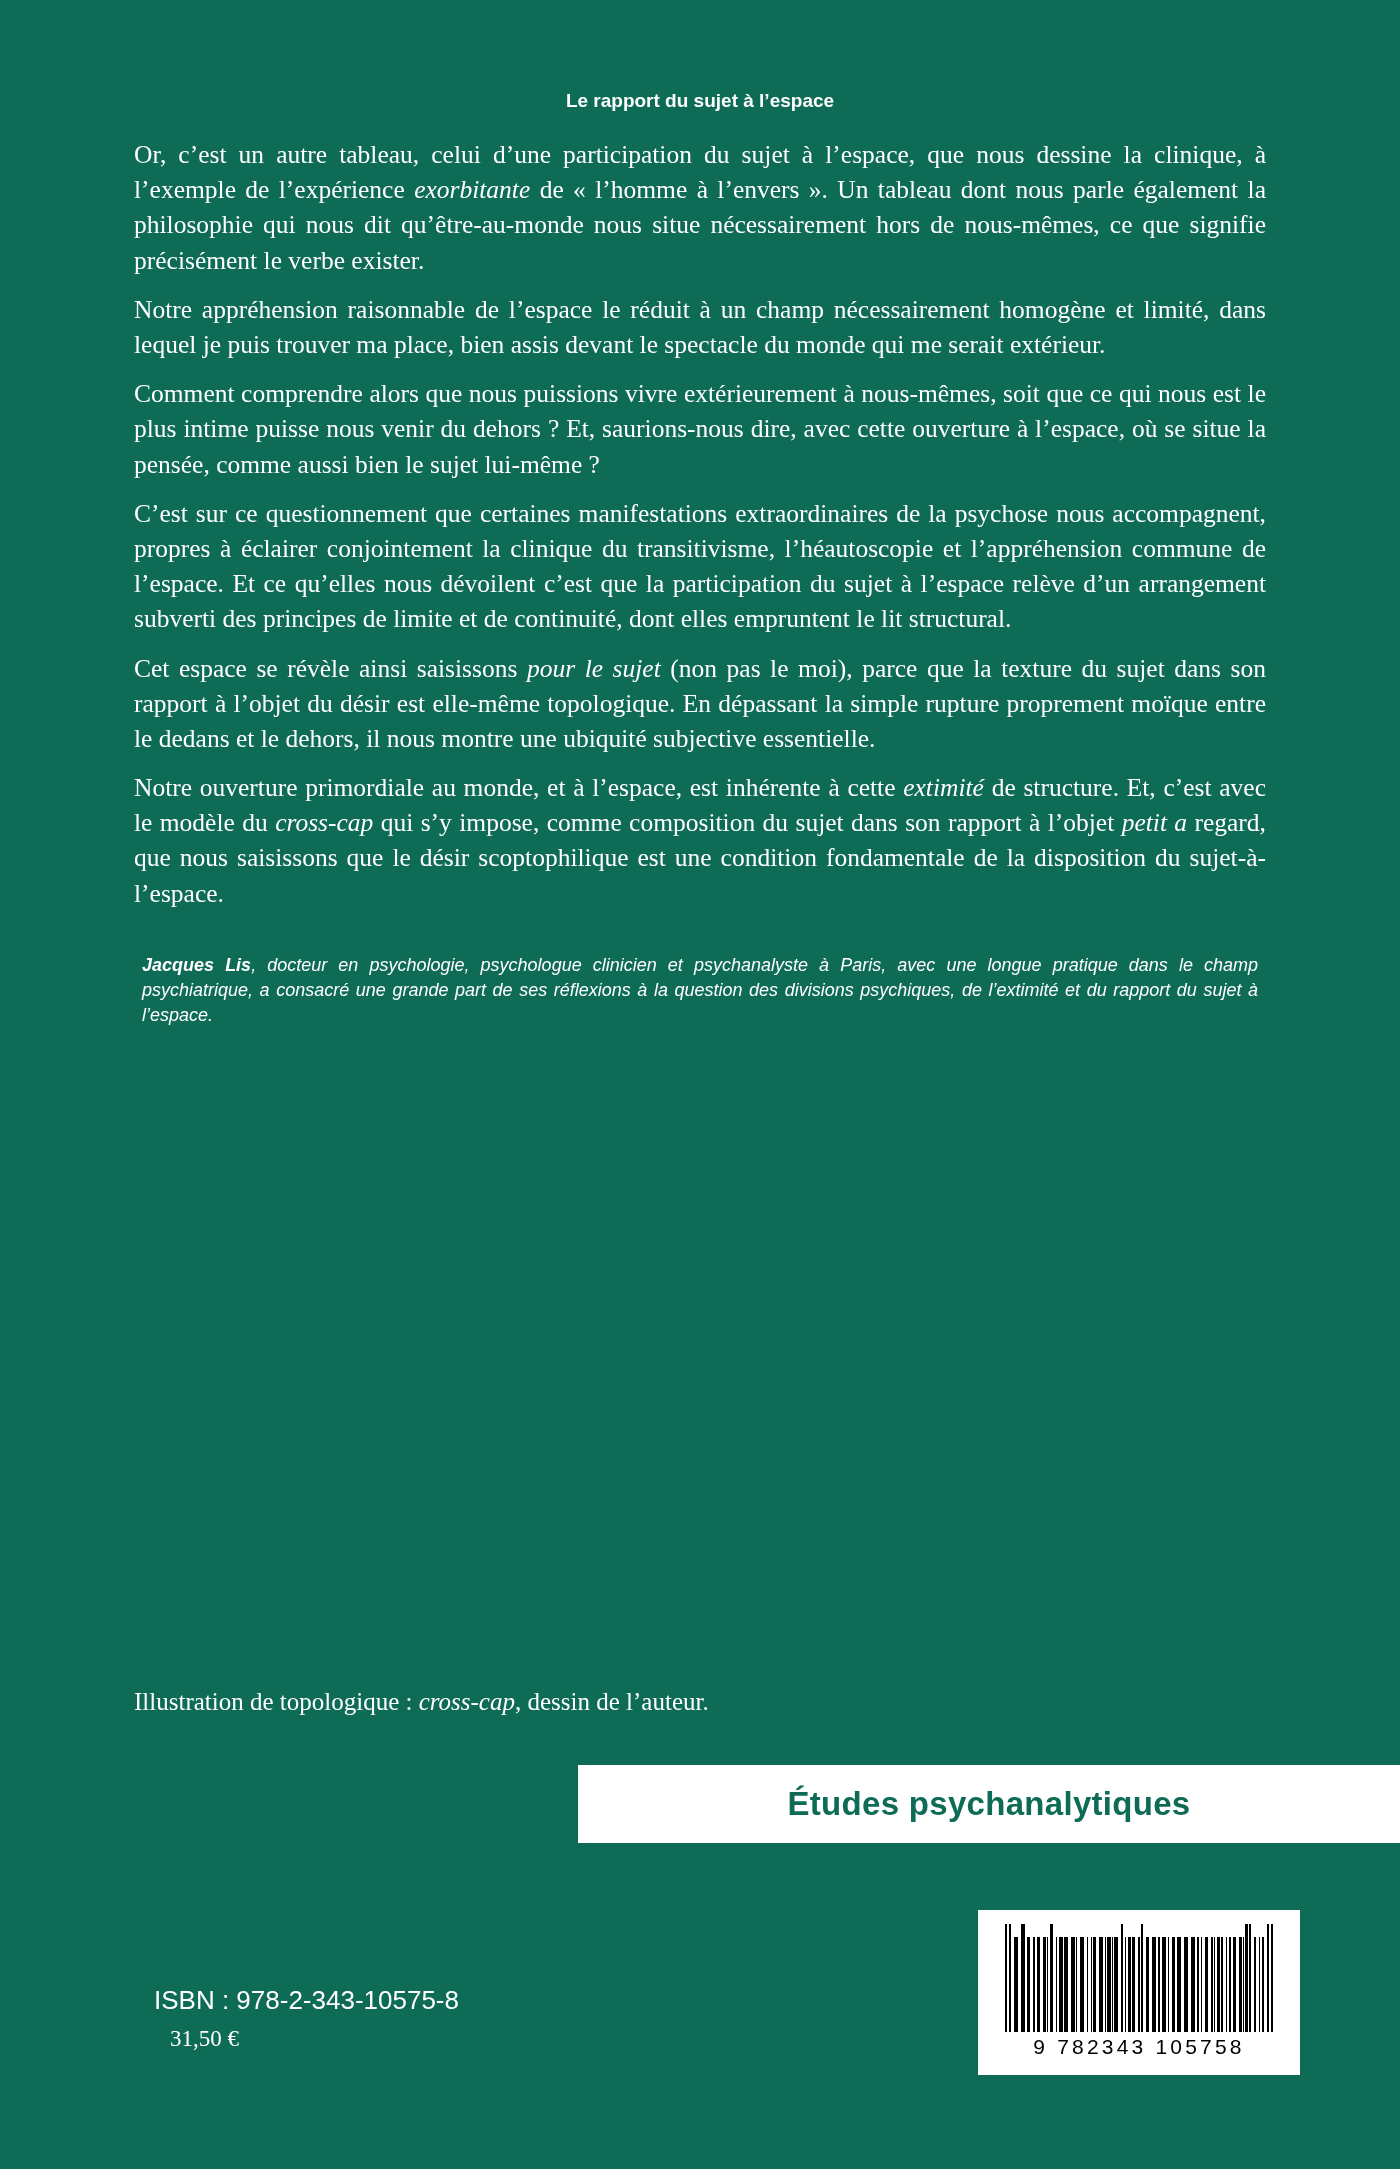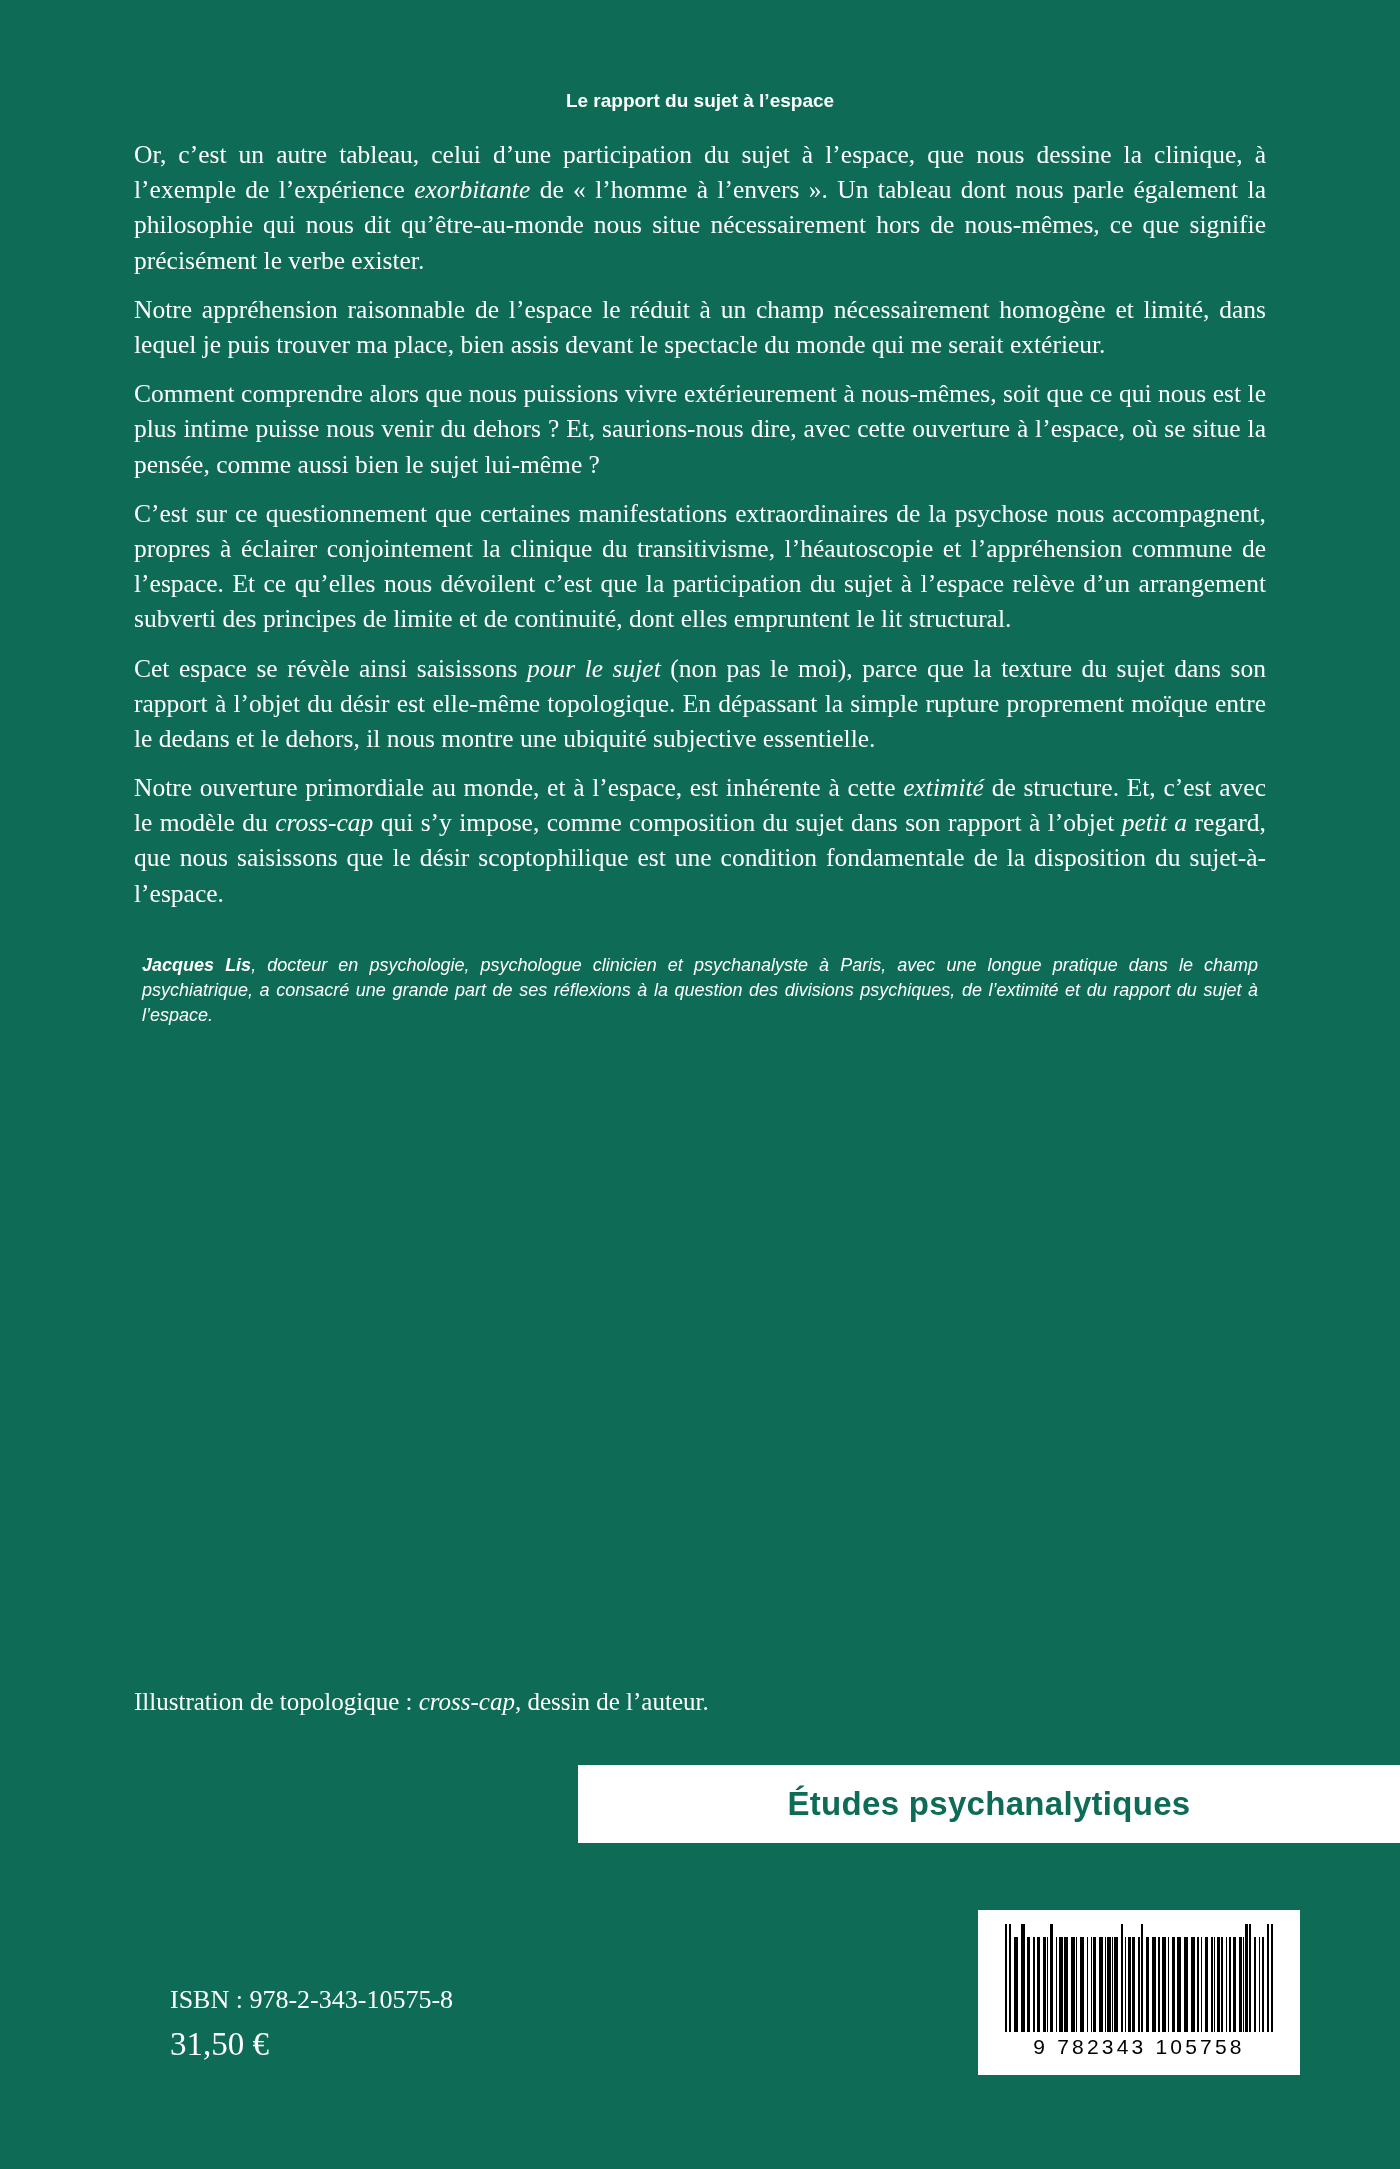--- a/index.html
+++ b/index.html
@@ -138,31 +138,31 @@
     font-family: "Liberation Sans", sans-serif;
     font-size: 21px;
     color: #000000;
     letter-spacing: 3.2px;
     margin-top: 3px;
   }
 
   
   .isbn {
     position: absolute;
-    left: 170px;
+    left: 154px;
     top: 1985px;
-    font-family: Liberation Serif, serif;
+    font-family: Liberation Sans, sans-serif;
     font-size: 26px;
   }
   .price {
     position: absolute;
     left: 170px;
     top: 2026px;
     font-family: "Liberation Serif", serif;
-    font-size: 33px;
+    font-size: 23px;
   }
 
   em { font-style: italic; }
 </style>
 </head>
 <body>
 
 <div class="page">
 
   <div class="title-block">

